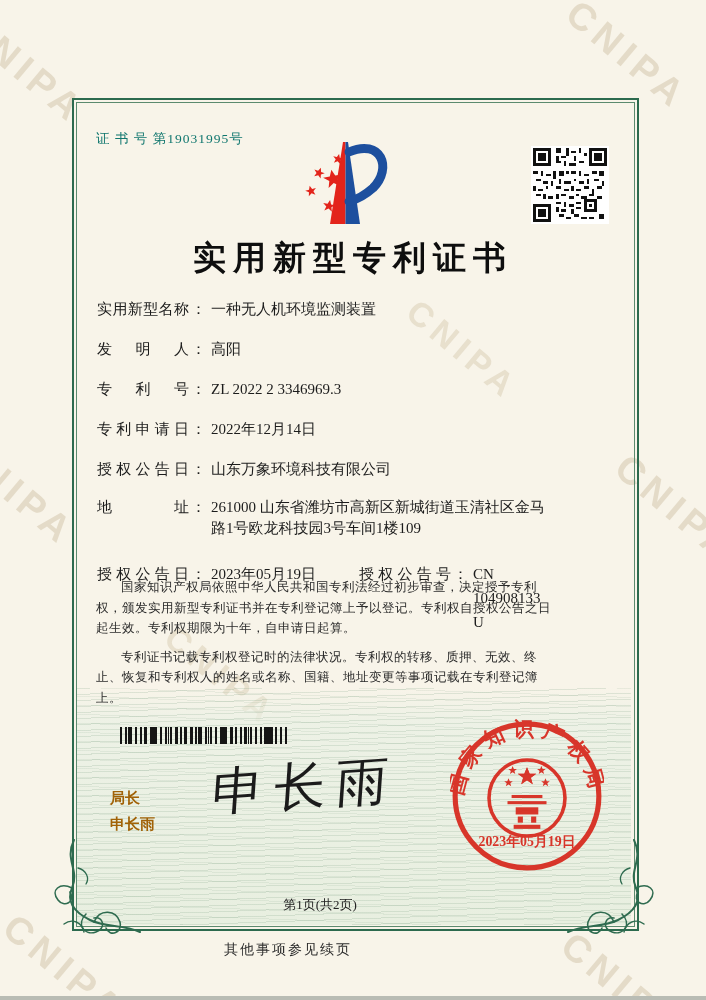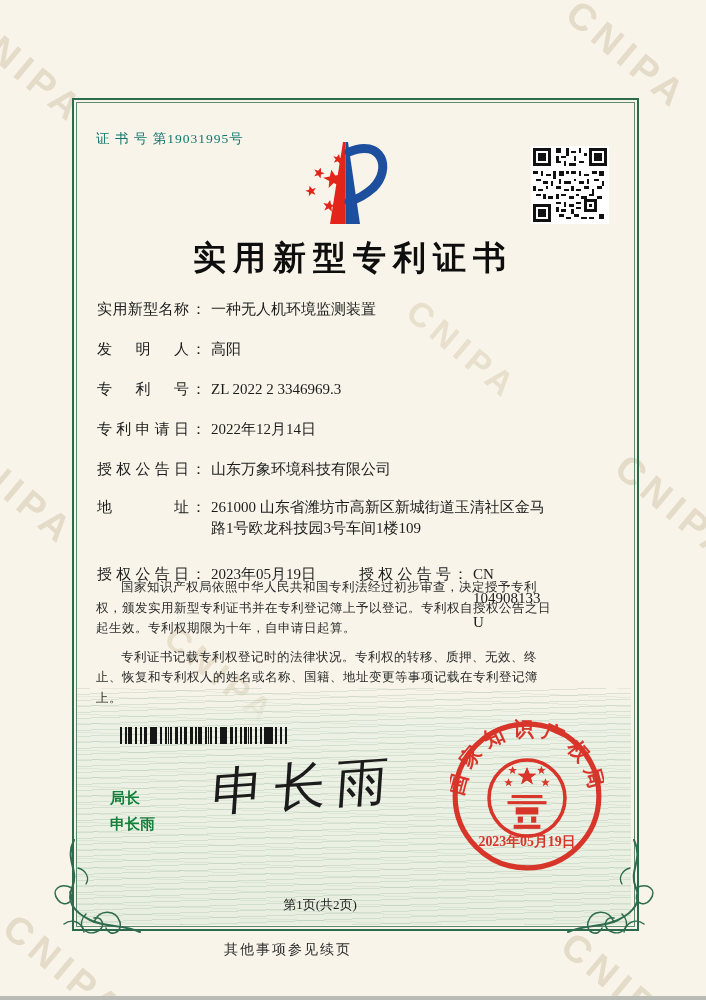--- a/index.html
+++ b/index.html
@@ -37,21 +37,21 @@
   .paras{position:absolute;left:96px;top:577px;width:458px;font-size:12.5px;line-height:20.5px;
          color:#2b2b2b;font-family:"DejaVu Serif",serif;}
   .paras p{margin:0 0 8px;text-indent:2em;letter-spacing:0.5px;}
   
   .barcode{position:absolute;left:120px;top:727px;width:168px;height:17px;background:
      repeating-linear-gradient(90deg,#151515 0 2px,transparent 2px 5px),
      repeating-linear-gradient(90deg,#151515 0 1px,transparent 1px 8px),
      repeating-linear-gradient(90deg,transparent 0 9px,#151515 9px 12px,transparent 12px 23px);}
   
   .sig-labels{position:absolute;left:110px;top:785px;font-family:"Liberation Sans",sans-serif;
-      font-weight:700;font-size:15px;color:#15803d;line-height:26px;}
+      font-weight:700;font-size:15px;color:#a16207;line-height:26px;}
   .sig-script{position:absolute;left:212px;top:752px;font-size:52px;color:#1b1b1b;
       font-family:"DejaVu Serif",serif;letter-spacing:10px;white-space:nowrap;
       transform:rotate(-4deg) skewX(-8deg);font-weight:500;}
   
   .seal{position:absolute;left:450px;top:719px;width:154px;height:154px;opacity:0.93;}
   
   .page-info{position:absolute;left:0;width:640px;top:896px;text-align:center;font-size:13px;color:#222;}
   .cont-note{position:absolute;left:0;width:576px;top:941px;text-align:center;font-size:14px;
       color:#2d2d2d;font-family:"DejaVu Serif",serif;letter-spacing:2px;}
   .flourish{position:absolute;pointer-events:none;}

